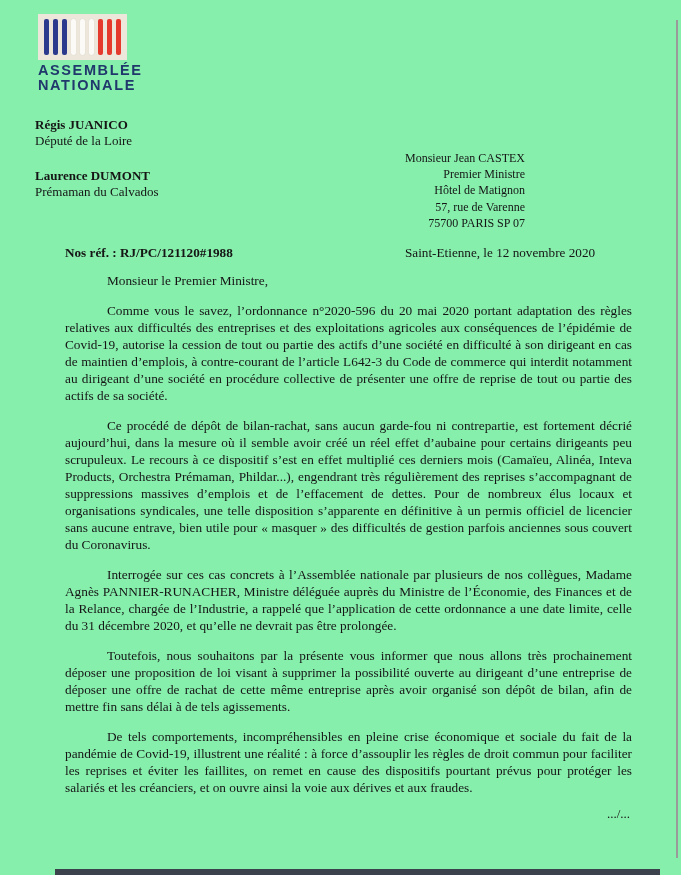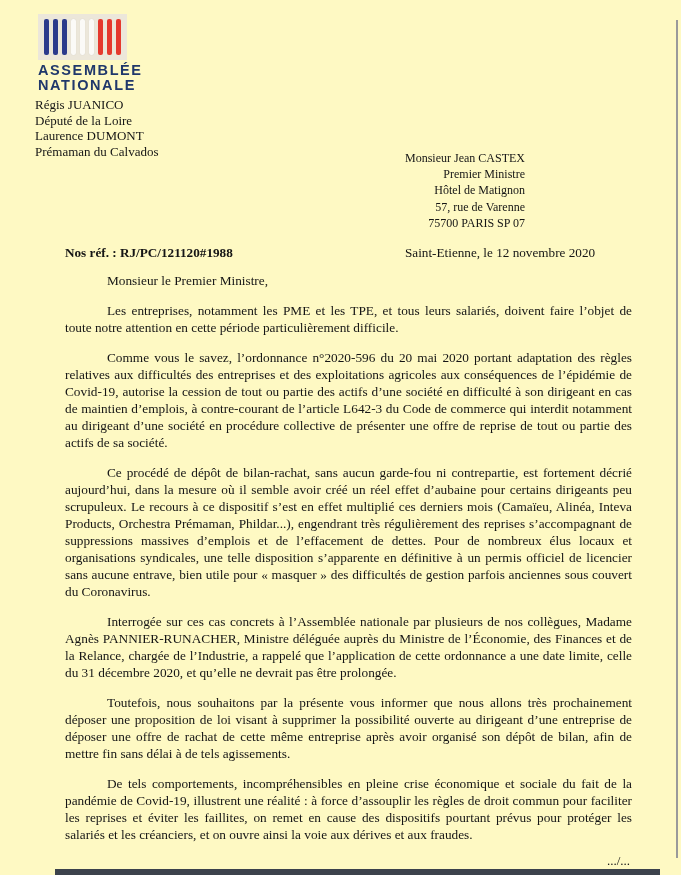--- a/index.html
+++ b/index.html
@@ -1,19 +1,19 @@
 <!DOCTYPE html>
 <html lang="fr" style="--logo-blue: #2b3a8c; --logo-red: #e5392e; --logo-bg: #ece7da; --org-text: #20386b; --link: #a0544a; --bottom-bar: #3c424c;"><head>
 <meta charset="utf-8">
 <style>
   html,body{margin:0;padding:0;background:#ffffff;}
   .page{
     position:relative;
     width:681px;height:875px;
-    background:#fef9c3;
+    background:#86efac;
     overflow:hidden;
     font-family:"Liberation Serif", serif;
     color:#151515;
   }
   
   .logo{position:absolute;left:38px;top:14px;width:110px;}
   .logo-box{
     width:77px;height:42px;
     background:var(--logo-bg);
     display:flex;align-items:center;justify-content:center;
@@ -24,21 +24,21 @@
   .bar.w{background:#fbfaf7;box-shadow:0 0 1px rgba(0,0,0,.15);}
   .bar.r{background:var(--logo-red);}
   .logo-text{
     margin-top:3px;
     font-family:"Liberation Sans", sans-serif;
     font-size:14.5px;font-weight:700;letter-spacing:1.6px;
     color:var(--org-text);line-height:15px;
   }
   
   .senders{position:absolute;left:35px;top:97px;font-size:13px;line-height:15.6px;}
-  .sender-name{font-weight:400;}
+  .sender-name{font-weight:700;margin-top:20px;}
   
   .recipient{position:absolute;left:405px;top:150px;font-size:12px;line-height:16.2px;text-align:right;}
   
   .ref{position:absolute;left:65px;top:245px;font-size:13.2px;font-weight:bold;}
   .date{position:absolute;left:405px;top:245px;font-size:13.2px;}
   
   .body{
     position:absolute;left:65px;top:272px;width:567px;
     font-size:13.3px;line-height:17px;text-align:justify;
   }
@@ -95,21 +95,20 @@
     <div>Hôtel de Matignon</div>
     <div>57, rue de Varenne</div>
     <div>75700 PARIS SP 07</div>
   </div>
 
   <div class="ref">Nos réf. : RJ/PC/121120#1988</div>
   <div class="date">Saint-Etienne, le 12 novembre 2020</div>
 
   <div class="body">
     <p class="salutation">Monsieur le Premier Ministre,</p>
-    <p>Les entreprises, notamment les PME et les TPE, et tous leurs salariés, doivent faire l’objet de toute notre attention en cette période particulièrement difficile.</p>
     <p>Comme vous le savez, l’ordonnance n°2020-596 du 20 mai 2020 portant adaptation des règles relatives aux difficultés des entreprises et des exploitations agricoles aux conséquences de l’épidémie de Covid-19, autorise la cession de tout ou partie des actifs d’une société en difficulté à son dirigeant en cas de maintien d’emplois, à contre-courant de l’article L642-3 du Code de commerce qui interdit notamment au dirigeant d’une société en procédure collective de présenter une offre de reprise de tout ou partie des actifs de sa société.</p>
     <p>Ce procédé de dépôt de bilan-rachat, sans aucun garde-fou ni contrepartie, est fortement décrié aujourd’hui, dans la mesure où il semble avoir créé un réel effet d’aubaine pour certains dirigeants peu scrupuleux. Le recours à ce dispositif s’est en effet multiplié ces derniers mois (Camaïeu, Alinéa, Inteva Products, Orchestra Prémaman, Phildar...), engendrant très régulièrement des reprises s’accompagnant de suppressions massives d’emplois et de l’effacement de dettes. Pour de nombreux élus locaux et organisations syndicales, une telle disposition s’apparente en définitive à un permis officiel de licencier sans aucune entrave, bien utile pour « masquer » des difficultés de gestion parfois anciennes sous couvert du Coronavirus.</p>
     <p>Interrogée sur ces cas concrets à l’Assemblée nationale par plusieurs de nos collègues, Madame Agnès PANNIER-RUNACHER, Ministre déléguée auprès du Ministre de l’Économie, des Finances et de la Relance, chargée de l’Industrie, a rappelé que l’application de cette ordonnance a une date limite, celle du 31 décembre 2020, et qu’elle ne devrait pas être prolongée.</p>
     <p>Toutefois, nous souhaitons par la présente vous informer que nous allons très prochainement déposer une proposition de loi visant à supprimer la possibilité ouverte au dirigeant d’une entreprise de déposer une offre de rachat de cette même entreprise après avoir organisé son dépôt de bilan, afin de mettre fin sans délai à de tels agissements.</p>
     <p>De tels comportements, incompréhensibles en pleine crise économique et sociale du fait de la pandémie de Covid-19, illustrent une réalité : à force d’assouplir les règles de droit commun pour faciliter les reprises et éviter les faillites, on remet en cause des dispositifs pourtant prévus pour protéger les salariés et les créanciers, et on ouvre ainsi la voie aux dérives et aux fraudes.</p>
     <div class="cont">.../...</div>
   </div>
 
   <div class="footer">
     <div>Permanence de Régis JUANICO, Député de la Loire</div>

